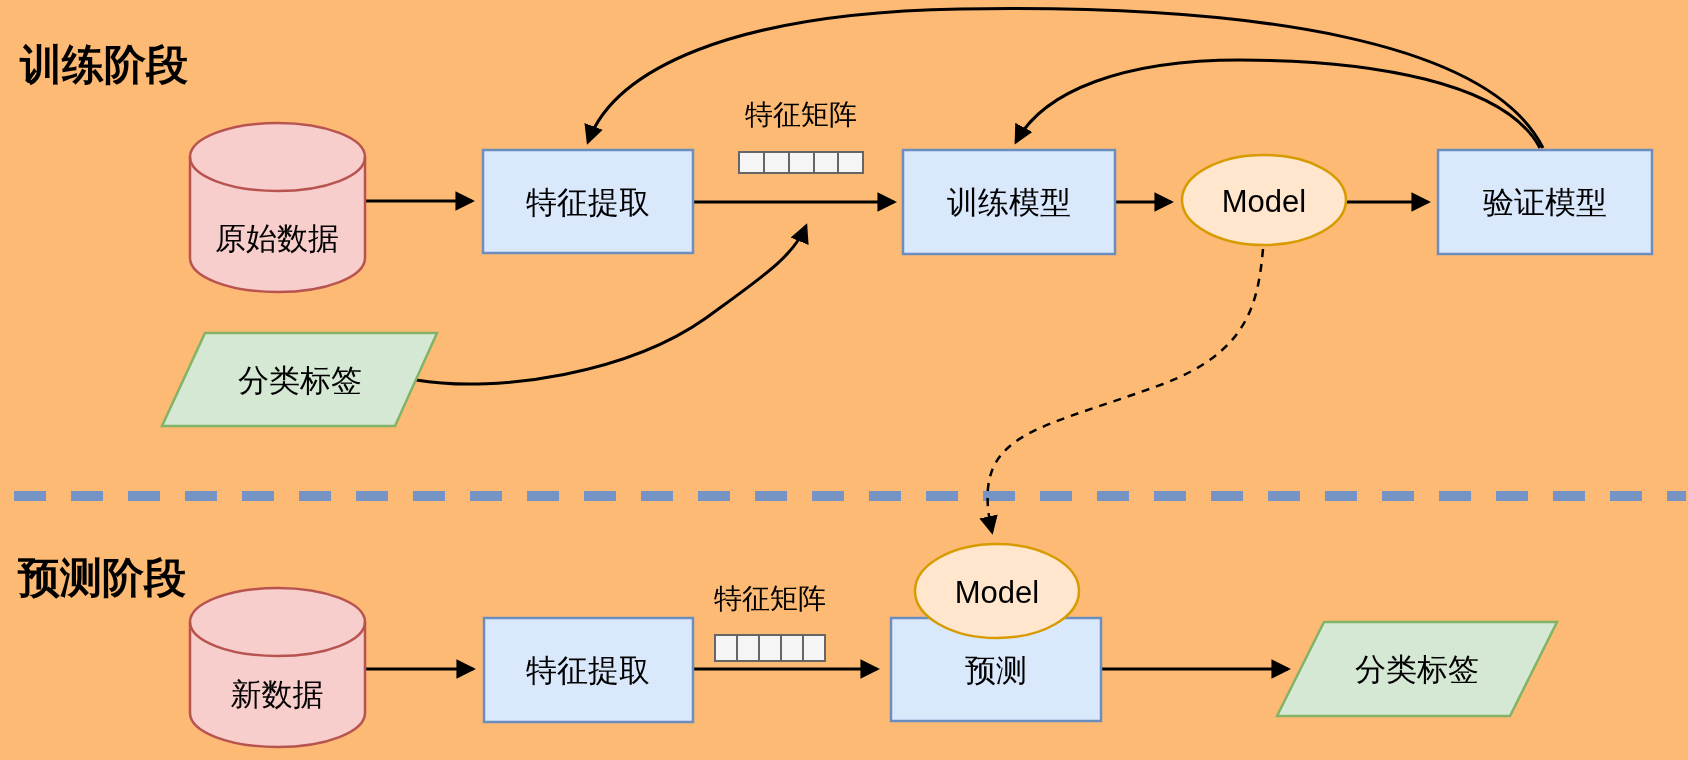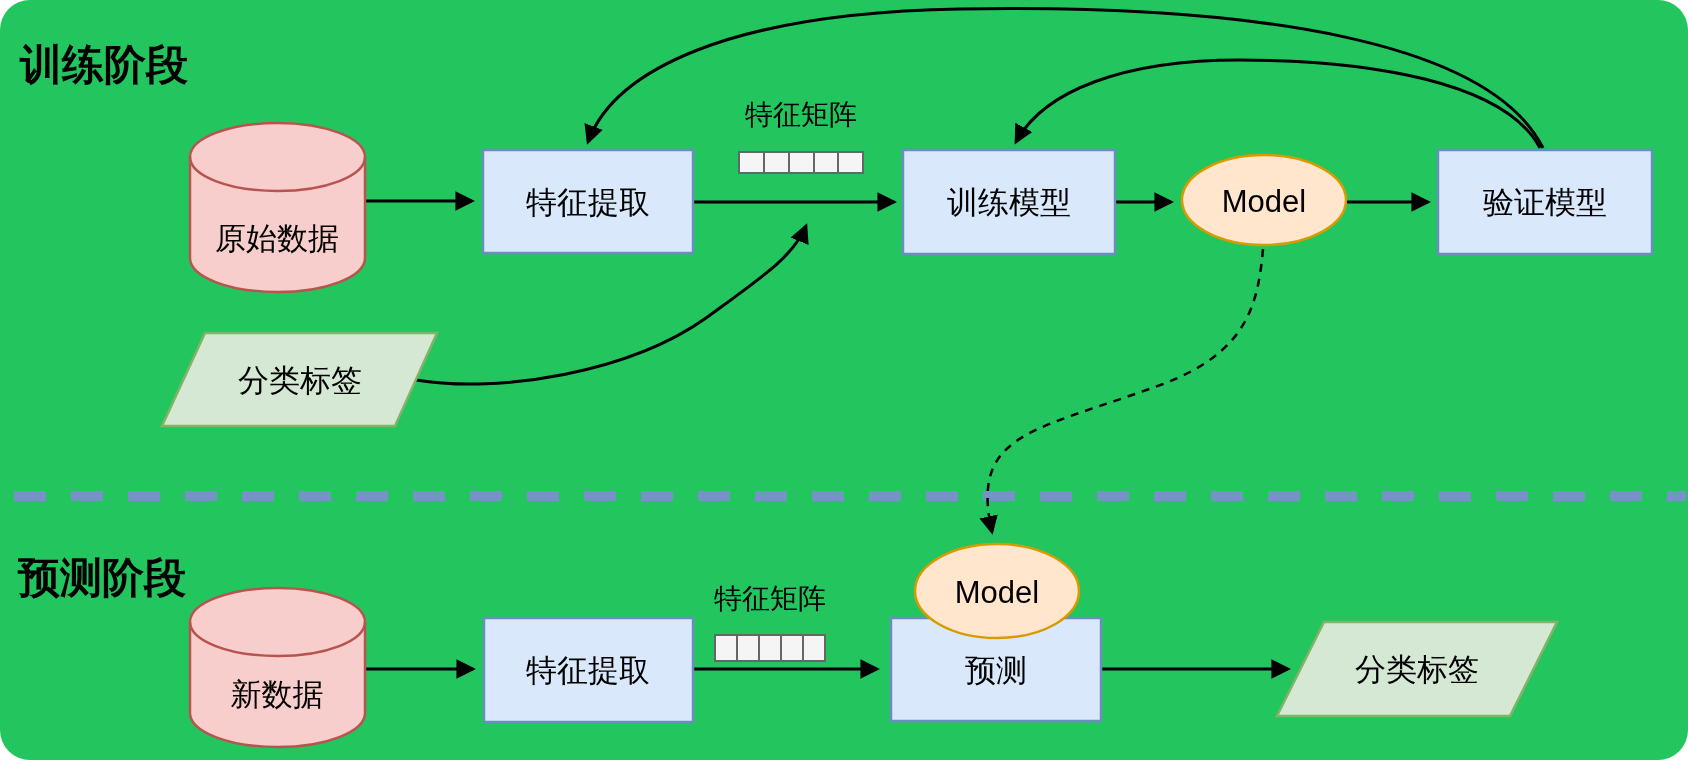--- a/index.html
+++ b/index.html
@@ -5,23 +5,22 @@
   html, body {
     margin: 0;
     padding: 0;
     background: #ffffff;
     font-family: "Liberation Sans", "DejaVu Sans", sans-serif;
   }
   .stage {
     position: relative;
     width: 1688px;
     height: 760px;
-    background: #22c55e;
+    background: #fdba74;
     overflow: hidden;
-    border-radius: 30px;
   }
   svg { display: block; }
 
   
   .proc-box   { fill: #dae8fc; stroke: #6c8ebf; stroke-width: 2.5; }
   .data-cyl   { fill: #f8cecc; stroke: #b85450; stroke-width: 2.5; }
   .cyl-arc    { fill: none;    stroke: #b85450; stroke-width: 2.5; }
   .label-par  { fill: #d5e8d4; stroke: #82b366; stroke-width: 2.5; }
   .model-ell  { fill: #ffe6cc; stroke: #d79b00; stroke-width: 2.5; }
   .mx-grid    { fill: #f5f5f5; stroke: #666666; stroke-width: 2; }

